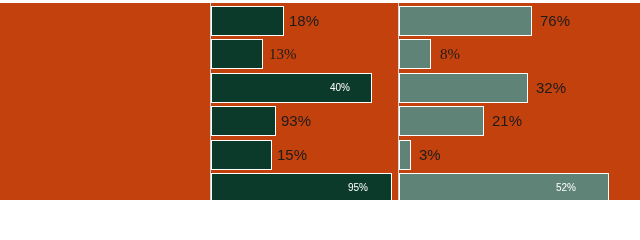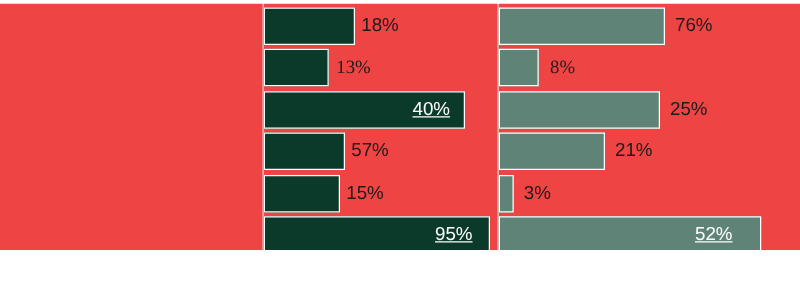--- a/index.html
+++ b/index.html
@@ -5,21 +5,21 @@
   html, body {
     margin: 0;
     padding: 0;
     background: #ffffff;
   }
   #screenshot {
     position: relative;
     width: 640px;
     height: 200px;
     overflow: hidden;
-    background: #ef4444;
+    background: #c2410c;
     font-family: "Liberation Sans", sans-serif;
   }
 
   
   .panel {
     position: absolute;
     top: 0;
     height: 200px;
   }
   #panel-left  { left: 0;   width: 390px; }
@@ -81,22 +81,21 @@
     top: 0;
     height: 32px;
     line-height: 32px;
     font-size: 15px;
     color: #1c1c1c;
     white-space: nowrap;
   }
   
   .val.inside {
     color: #ffffff;
-    font-size: 15px;
-    text-decoration: underline;
+    font-size: 10px;
   }
 
   
   .crop-fade-top {
     position: absolute;
     left: 0; top: 0;
     width: 640px; height: 3px;
     background: #ffffff;
     pointer-events: none;
   }
@@ -126,21 +125,21 @@
 
     <div class="row r2">
 
       <div class="bar" style="width:161.2px;"></div>
       <div class="val inside" style="left:330px;">40%</div>
     </div>
 
     <div class="row r3">
 
       <div class="bar" style="width:64.5px;"></div>
-      <div class="val" style="left:281px;">57%</div>
+      <div class="val" style="left:281px;">93%</div>
     </div>
 
     <div class="row r4">
 
       <div class="bar" style="width:60.5px;"></div>
       <div class="val" style="left:277px;">15%</div>
     </div>
 
     <div class="row r5">
 
@@ -160,21 +159,21 @@
       <div class="val" style="left:150px;">76%</div>
     </div>
 
     <div class="row r1">
       <div class="bar" style="width:32.2px;"></div>
       <div class="val" style="left:50px;">8%</div>
     </div>
 
     <div class="row r2">
       <div class="bar" style="width:129px;"></div>
-      <div class="val" style="left:146px;">25%</div>
+      <div class="val" style="left:146px;">32%</div>
     </div>
 
     <div class="row r3">
       <div class="bar" style="width:84.6px;"></div>
       <div class="val" style="left:102px;">21%</div>
     </div>
 
     <div class="row r4">
       <div class="bar" style="width:12.1px;"></div>
       <div class="val" style="left:29px;">3%</div>

